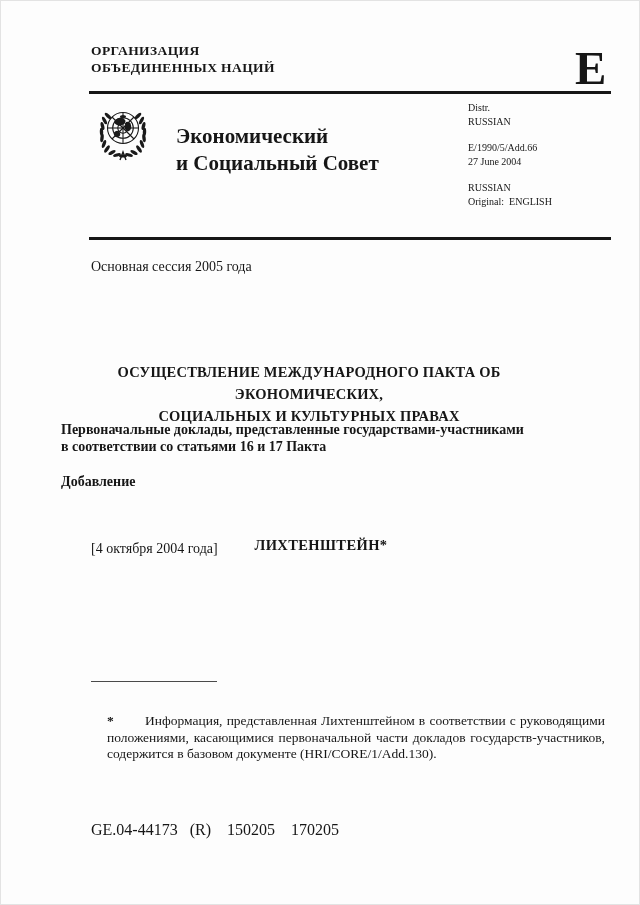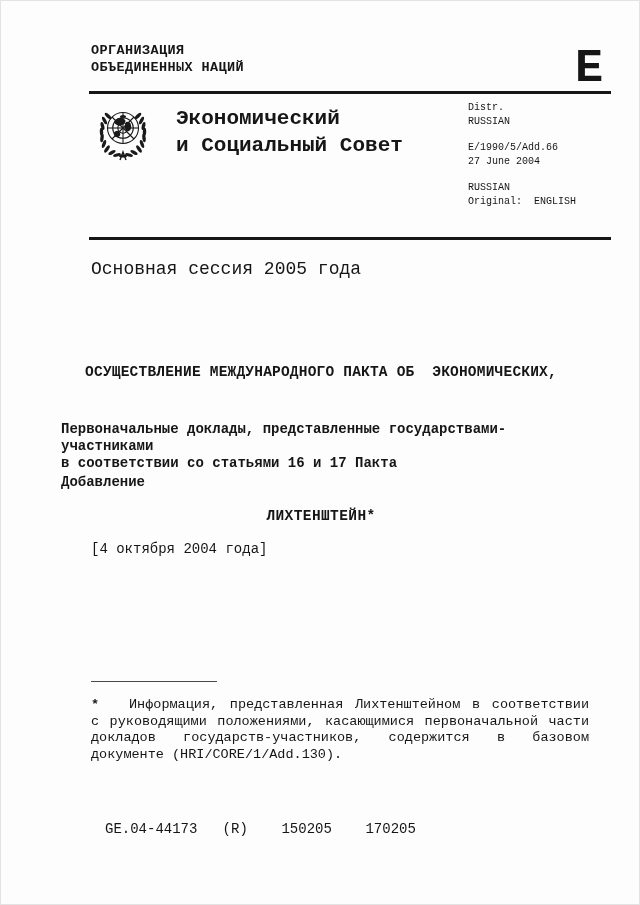--- a/index.html
+++ b/index.html
@@ -6,83 +6,83 @@
     --ink:#161616;
     --paper:#fdfdfd;
   }
   html,body{margin:0;padding:0;background:#fff;}
   .page{
     position:relative;
     width:640px;height:905px;
     background:var(--paper);
     border:1px solid #e3e3e3;
     box-sizing:border-box;
-    font-family:Liberation Mono, monospace;
+    font-family:Liberation Serif, serif;
     color:var(--ink);
     overflow:hidden;
   }
   .pre{white-space:pre-wrap;}
   
   .org-block{
     position:absolute;left:90px;top:41px;
     font-size:13.5px;font-weight:bold;line-height:17px;
     letter-spacing:.4px;
   }
   .symbol-letter{
     position:absolute;left:574px;top:44px;
     font-size:47px;font-weight:bold;line-height:1;
   }
   .rule{position:absolute;left:88px;width:522px;height:3px;background:var(--ink);}
   .rule-1{top:90px;}
   .rule-2{top:236px;}
   .emblem{position:absolute;left:92px;top:101px;width:60px;height:66px;}
   .council-block{
-    position:absolute;left:175px;top:104px;
+    position:absolute;left:175px;top:122px;
     font-size:21px;font-weight:bold;line-height:27px;
   }
   .info-col{
     position:absolute;left:467px;top:100px;
     font-size:10px;line-height:13.5px;
   }
   .info-col p{margin:0 0 13px 0;}
   .info-col p:last-child{margin-bottom:8px;}
   .info-col .grp3{margin-top:2px;}
   
-  .session{position:absolute;left:90px;top:258px;font-size:18px;}
+  .session{position:absolute;left:90px;top:258px;font-size:14px;}
   .title-block{
-    position:absolute;left:60px;top:360px;width:520px;
+    position:absolute;left:48px;top:360px;width:520px;
     text-align:center;font-size:14.5px;font-weight:bold;line-height:22px;
     letter-spacing:.2px;
   }
   .subtitle-block{
     position:absolute;left:60px;top:420px;width:520px;
     font-size:14px;font-weight:bold;line-height:17px;
   }
   .addendum{
     position:absolute;left:60px;top:473px;width:520px;
     text-align:left;font-size:14px;font-weight:bold;
   }
   .country{
-    position:absolute;left:60px;top:507px;width:520px;
+    position:absolute;left:60px;top:536px;width:520px;
     text-align:center;font-size:14.5px;font-weight:bold;letter-spacing:.4px;
   }
   .date-bracket{
     position:absolute;left:90px;top:540px;width:505px;
     font-size:14px;
   }
   
   .fn-rule{position:absolute;left:90px;top:680px;width:126px;border-top:1.5px solid #4a4a4a;}
   .footnote{
     position:absolute;left:90px;top:696px;width:498px;
-    font-size:13.5px;line-height:16.5px;text-align:justify;margin:0;
+    font-size:13.5px;line-height:16.5px;text-align:justify;margin:16px;
   }
   .fn-marker{display:inline-block;width:38px;font-weight:bold;}
   .footer-code{
-    position:absolute;left:104px;top:820px;
-    font-size:14px;white-space:pre;
+    position:absolute;left:90px;top:820px;
+    font-size:16px;white-space:pre;
   }
 </style>
 </head>
 <body>
 
 <div class="page">
 
   <div class="org-block">
     <div>ОРГАНИЗАЦИЯ</div>
     <div>ОБЪЕДИНЕННЫХ НАЦИЙ</div>
@@ -152,20 +152,21 @@
       <span class="pre">Original:  ENGLISH</span>
     </p>
   </div>
 
   <div class="rule rule-2"></div>
 
   <div class="session">Основная сессия 2005 года</div>
 
   <div class="title-block">
     <div class="pre">ОСУЩЕСТВЛЕНИЕ МЕЖДУНАРОДНОГО ПАКТА ОБ  ЭКОНОМИЧЕСКИХ,</div>
+    <div>СОЦИАЛЬНЫХ И КУЛЬТУРНЫХ ПРАВАХ</div>
   </div>
 
   <div class="subtitle-block">
     <div>Первоначальные доклады, представленные государствами-участниками</div>
     <div>в соответствии со статьями 16 и 17 Пакта</div>
   </div>
 
   <div class="addendum">Добавление</div>
 
   <div class="country">ЛИХТЕНШТЕЙН*</div>

